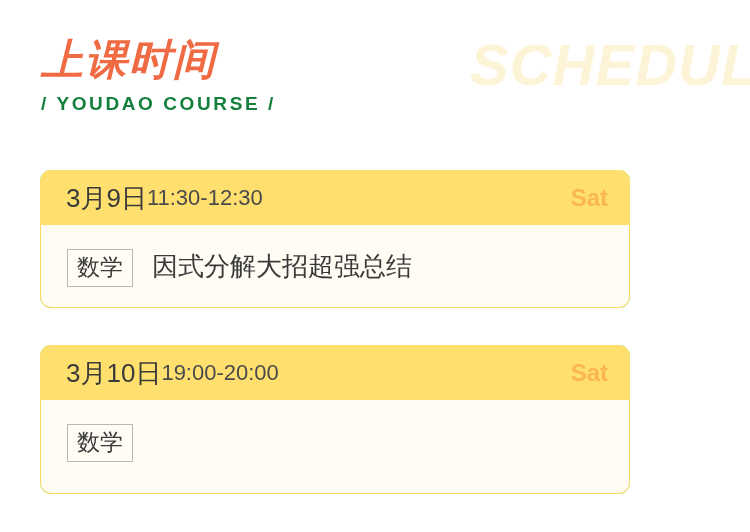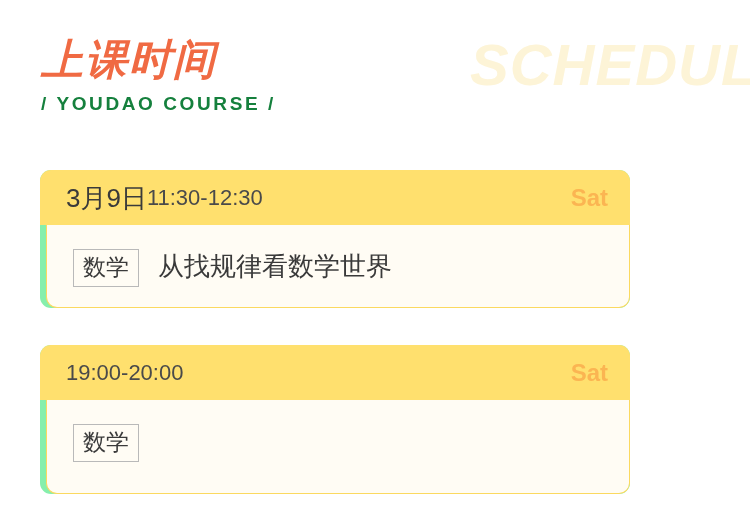--- a/index.html
+++ b/index.html
@@ -121,21 +121,20 @@
     height: calc(100% - 55px);
     background: #FFFCF4;
     border: 1px solid #FBD95F;
     border-top: none;
     border-bottom-left-radius: 11px;
     border-bottom-right-radius: 11px;
     box-sizing: border-box;
     display: flex;
     align-items: flex-start;
     padding: 24px 22px 0 26px;
-    margin-left: 6px;
   }
 
   .subject-tag {
     display: inline-flex;
     align-items: center;
     justify-content: center;
     border: 1px solid #B9B9B9;
     color: #3a3a3a;
     font-size: 23px;
     line-height: 1;
@@ -167,26 +166,27 @@
   </div>
 
   <div class="card card-1">
     <div class="card-header">
       <span class="card-date">3月9日</span>
       <span class="card-time">11:30-12:30</span>
       <span class="card-weekday">Sat</span>
     </div>
     <div class="card-body">
       <span class="subject-tag">数学</span>
-      <span class="course-name">从找规律看数学世界</span>
+      <span class="course-name">因式分解大招超强总结</span>
     </div>
   </div>
 
   <div class="card card-2">
     <div class="card-header">
+      <span class="card-date">3月10日</span>
       <span class="card-time">19:00-20:00</span>
       <span class="card-weekday">Sat</span>
     </div>
     <div class="card-body">
       <span class="subject-tag">数学</span>
     </div>
   </div>
 
 </div>
 

